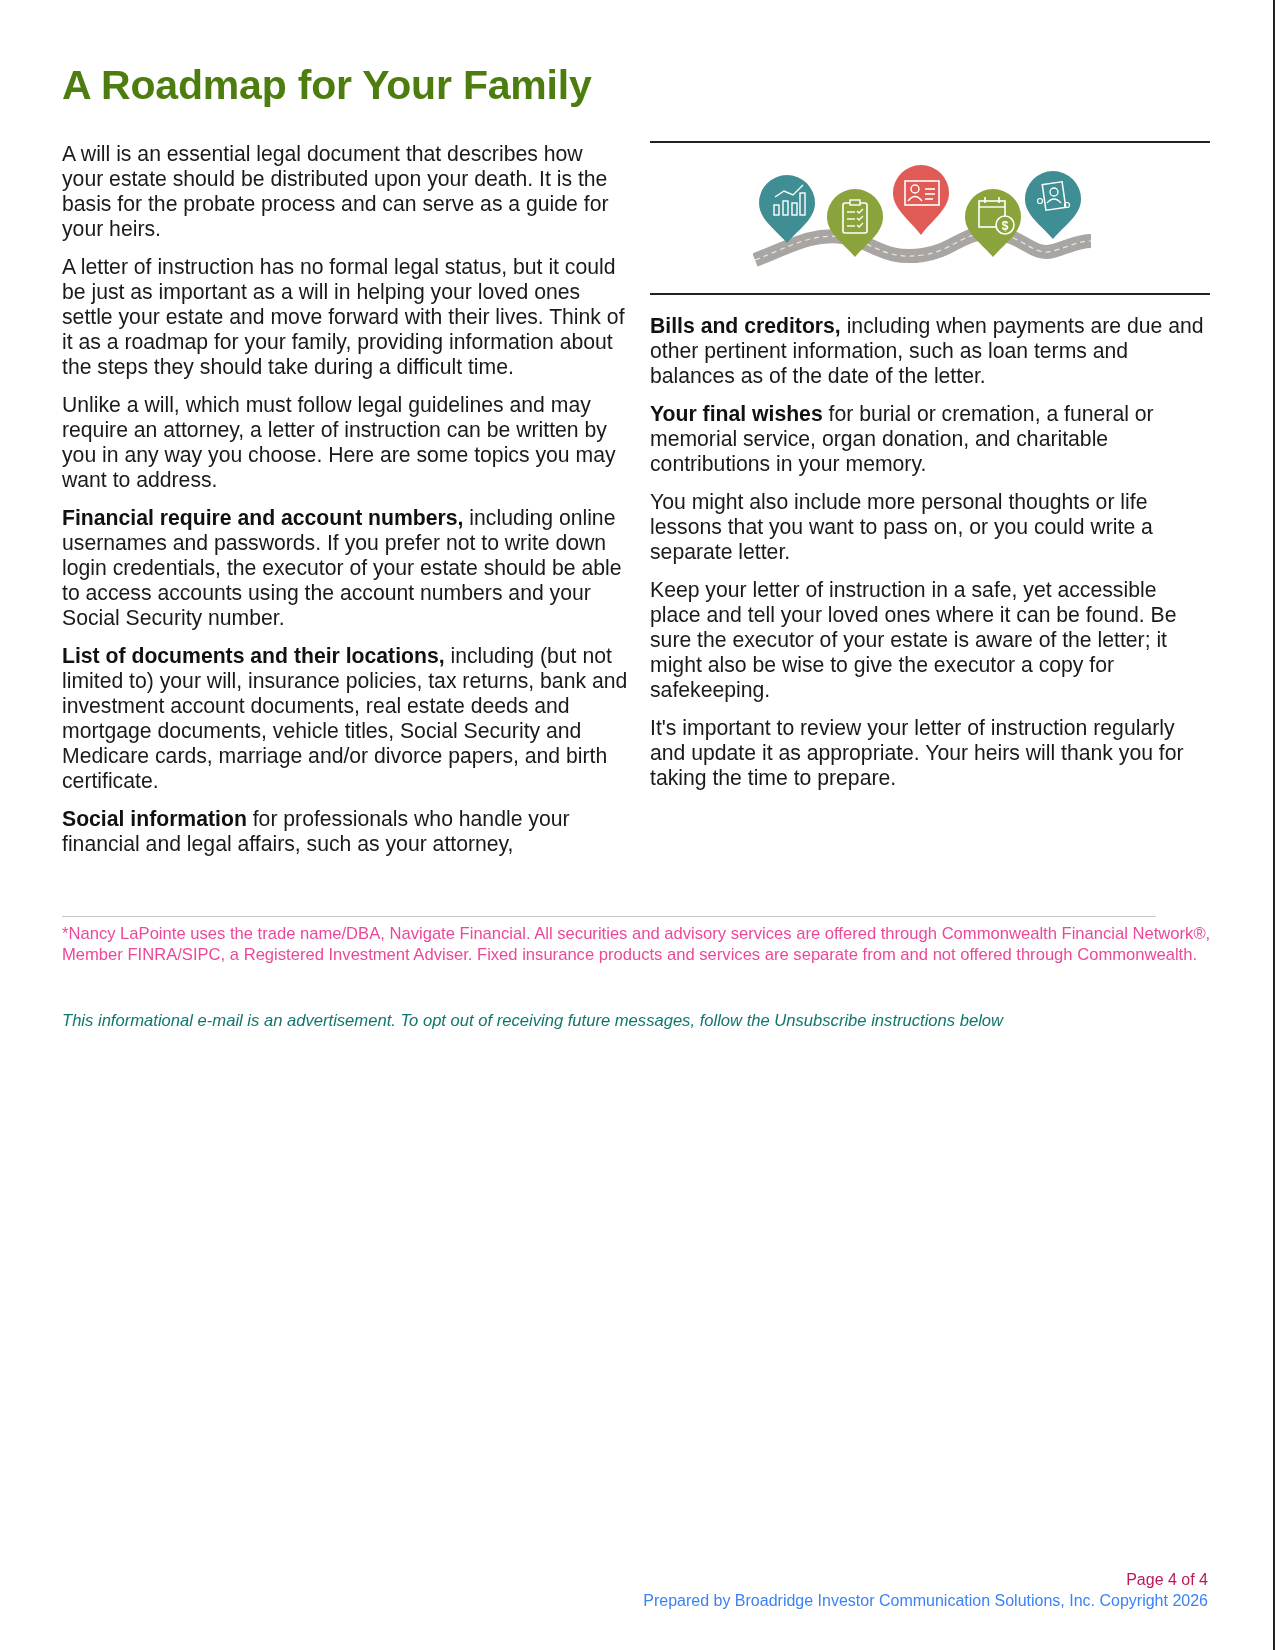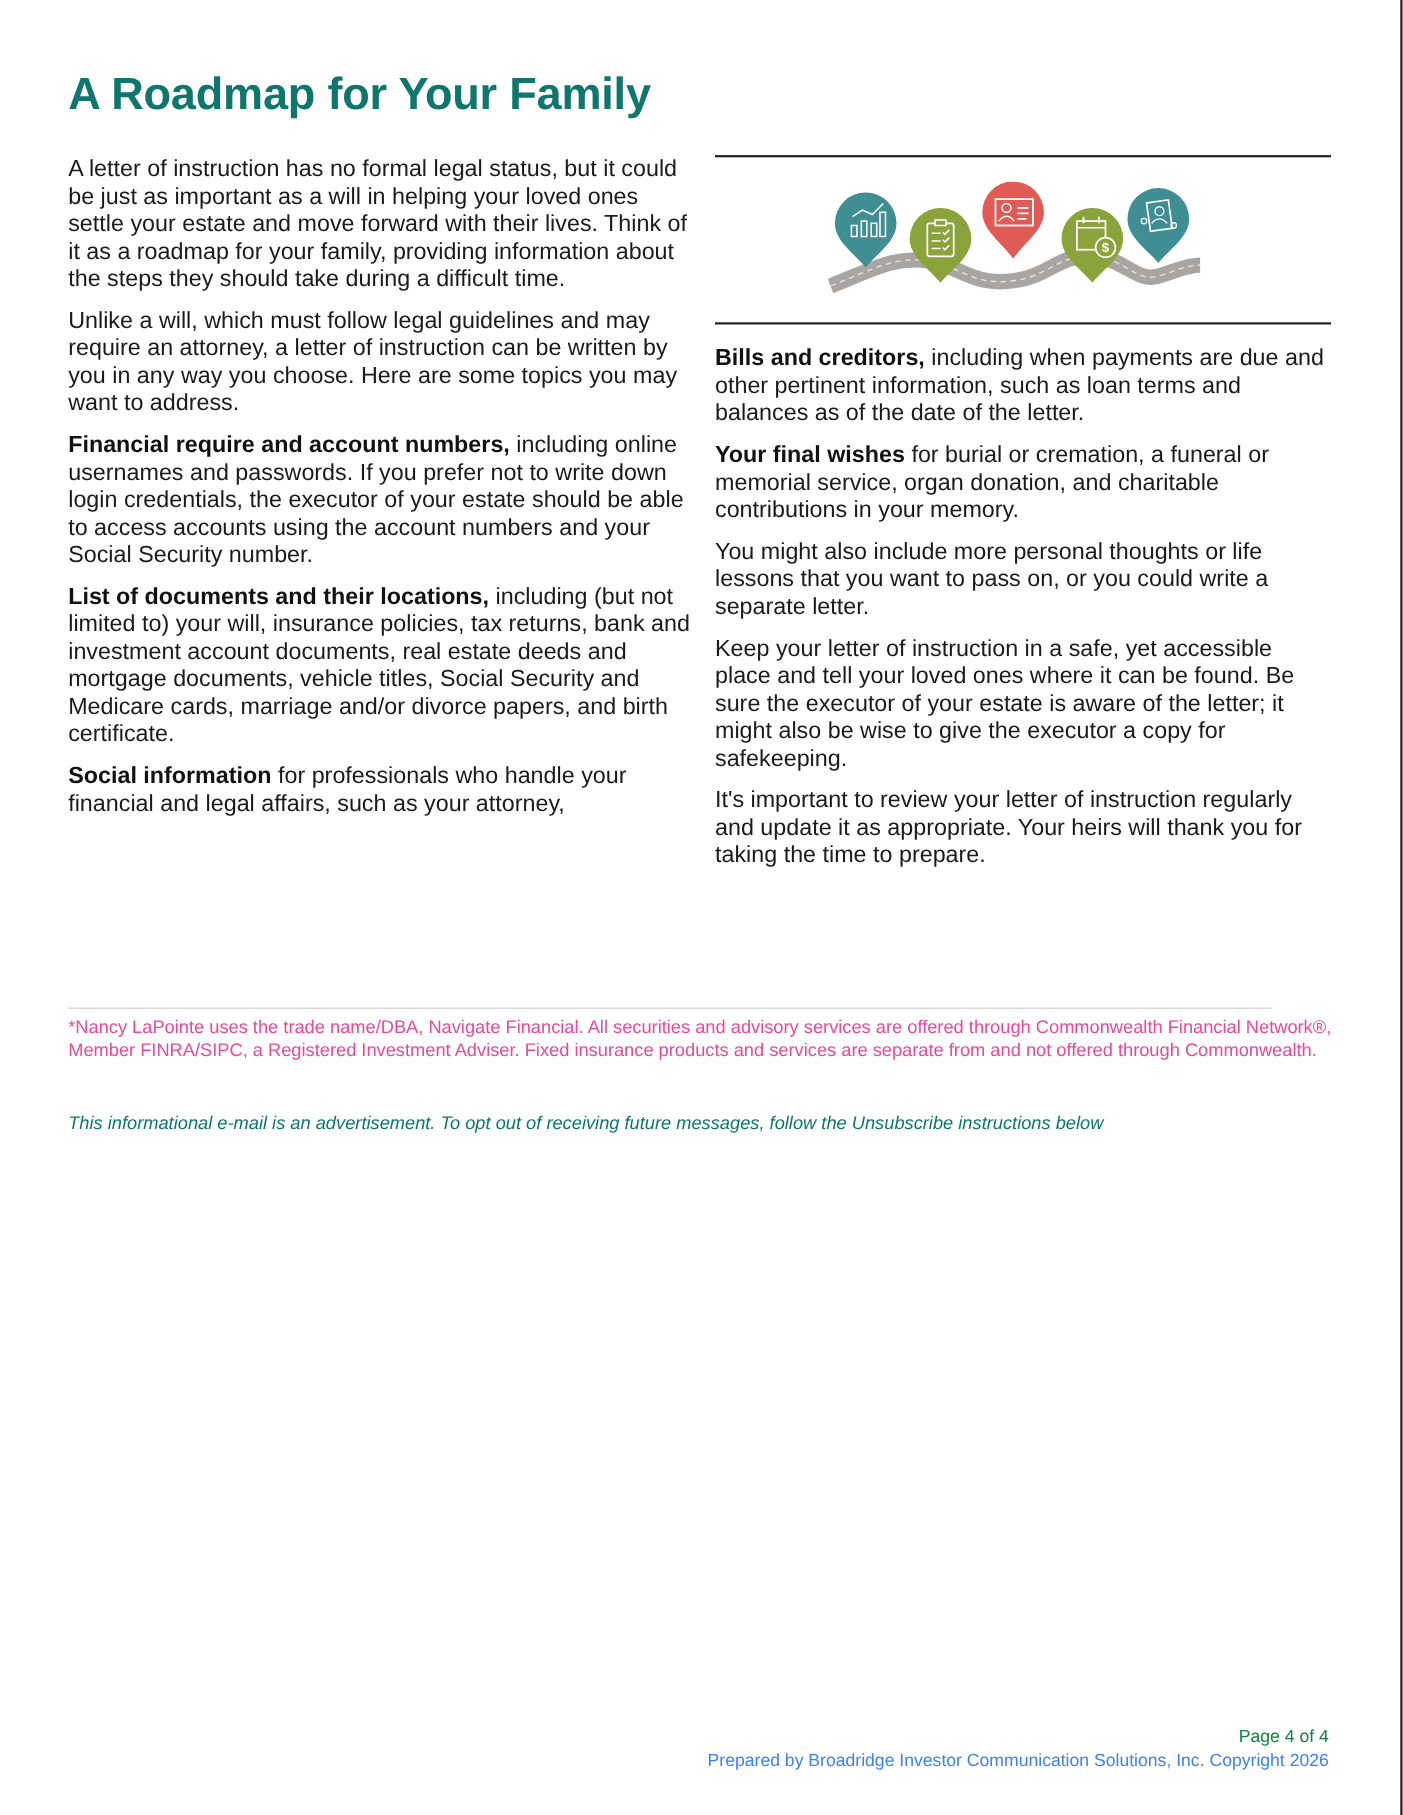--- a/index.html
+++ b/index.html
@@ -1,42 +1,43 @@
 <!DOCTYPE html>
 <html><head>
 <meta charset="utf-8">
 <style>
   html, body { margin: 0; padding: 0; background: #ffffff; }
   body { width: 1275px; height: 1650px; position: relative; overflow: hidden;
          font-family: "Liberation Sans", sans-serif; color: #111111; }
   .right-edge { position: absolute; left: 1273px; top: 0; width: 2px; height: 1650px; background: #222; }
   .title { position: absolute; left: 62px; top: 62px; margin: 0; font-size: 41px; font-weight: bold;
-           color: #0f766e; letter-spacing: -0.2px; }
+           color: #4d7c0f; letter-spacing: -0.2px; }
   .col { position: absolute; top: 141px; font-size: 21.2px; line-height: 25px; color: #1a1a1a; }
   .col-left { left: 62px; width: 566px; }
   .col-right { left: 650px; width: 560px; }
   .col p { margin: 0 0 13px 0; }
   .col b { font-weight: bold; color: #111; }
   .rule { height: 2px; background: #222; margin: 0; }
   .figure-wrap { position: relative; height: 150px; }
   .road-art { position: absolute; left: 103px; top: 22px; }
   .footer-rule { position: absolute; left: 62px; top: 916px; width: 1094px; height: 1px; background: #c8c8c8; }
   .disclaimer { position: absolute; left: 62px; top: 924px; width: 1160px; font-size: 16.6px; line-height: 20.5px; color: #ec4899; margin: 0; }
   .advert { position: absolute; left: 62px; top: 1011px; width: 1160px; font-size: 16.6px; font-style: italic; color: #0f766e; margin: 0; }
-  .page-num { position: absolute; right: 67px; top: 1571px; font-size: 16px; color: #15803d; text-align: right; }
+  .page-num { position: absolute; right: 67px; top: 1571px; font-size: 16px; color: #be185d; text-align: right; }
   .prepared { position: absolute; right: 67px; top: 1592px; font-size: 16px; color: #3b82f6; text-align: right; white-space: nowrap; }
 </style>
 </head>
 <body>
 
 <div class="right-edge"></div>
 
 <h1 class="title">A Roadmap for Your Family</h1>
 
 <div class="col col-left">
+  <p><b></b><span>A will is an essential legal document that describes how your estate should be distributed upon your death. It is the basis for the probate process and can serve as a guide for your heirs.</span></p>
   <p><b></b><span>A letter of instruction has no formal legal status, but it could be just as important as a will in helping your loved ones settle your estate and move forward with their lives. Think of it as a roadmap for your family, providing information about the steps they should take during a difficult time.</span></p>
   <p><b></b><span>Unlike a will, which must follow legal guidelines and may require an attorney, a letter of instruction can be written by you in any way you choose. Here are some topics you may want to address.</span></p>
   <p><b>Financial require and account numbers,</b><span> including online usernames and passwords. If you prefer not to write down login credentials, the executor of your estate should be able to access accounts using the account numbers and your Social Security number.</span></p>
   <p><b>List of documents and their locations,</b><span> including (but not limited to) your will, insurance policies, tax returns, bank and investment account documents, real estate deeds and mortgage documents, vehicle titles, Social Security and Medicare cards, marriage and/or divorce papers, and birth certificate.</span></p>
   <p><b>Social information</b><span> for professionals who handle your financial and legal affairs, such as your attorney,</span></p>
 </div>
 
 <div class="col col-right">
   <div class="rule"></div>
   <div class="figure-wrap">

